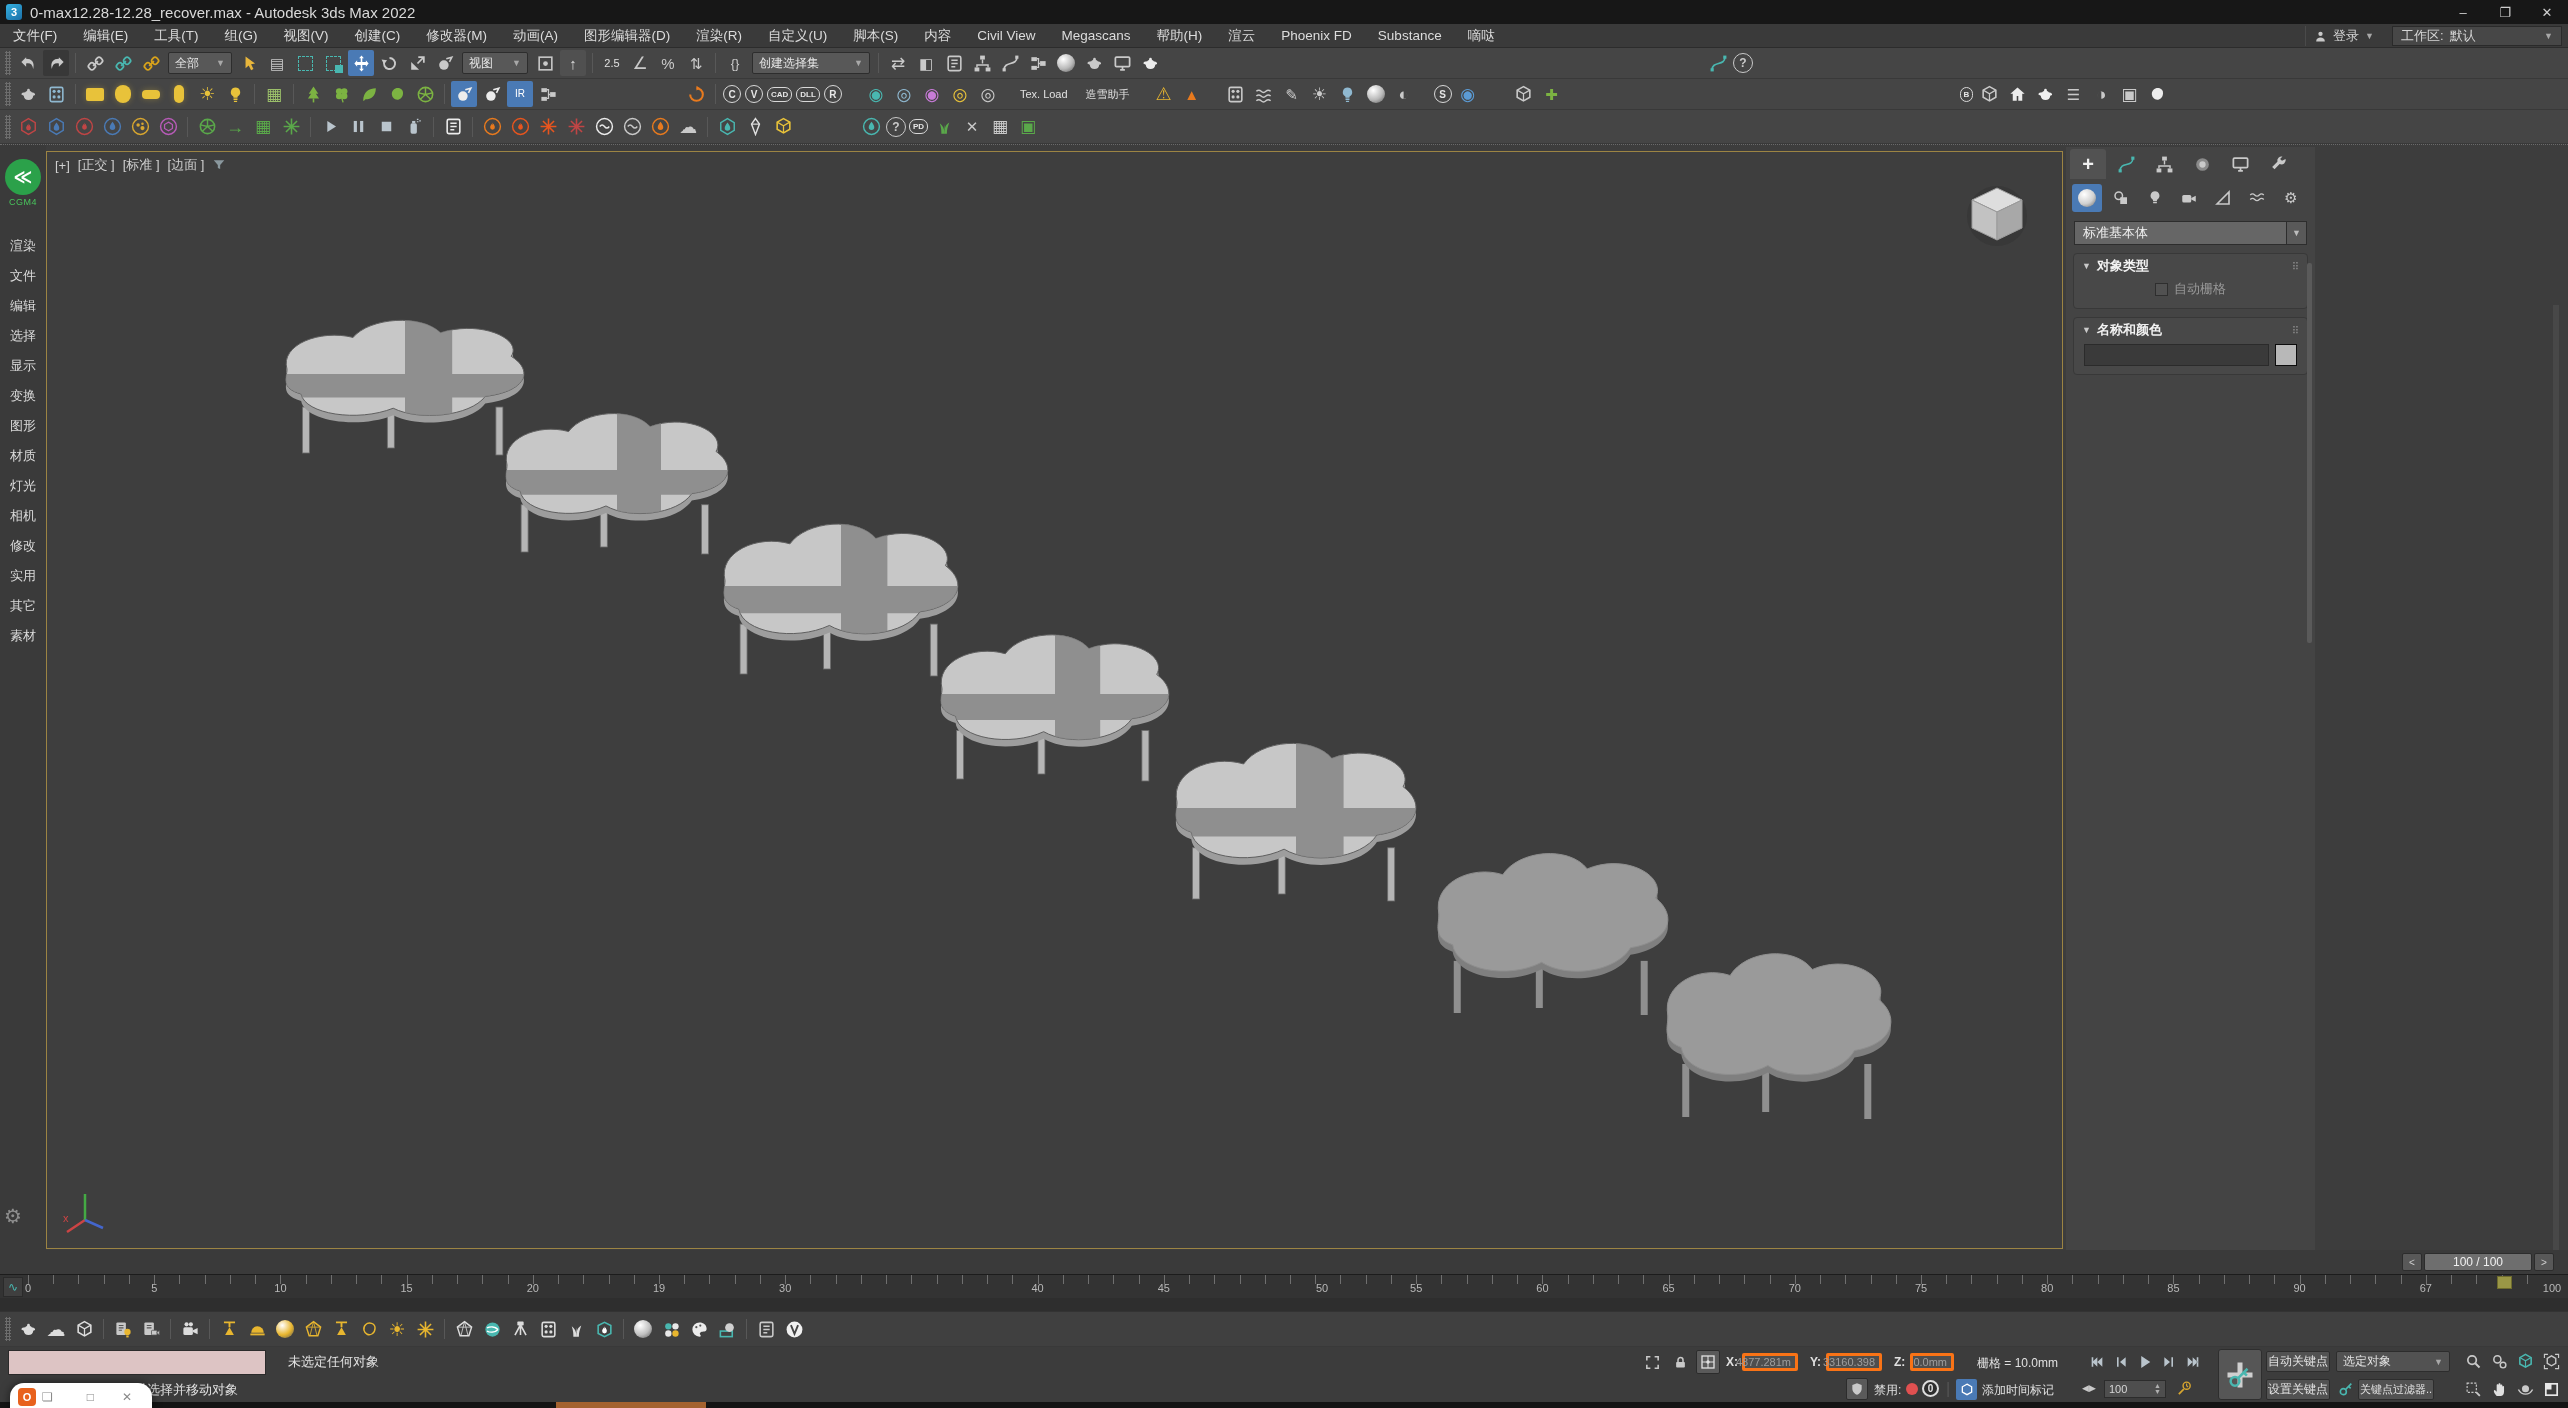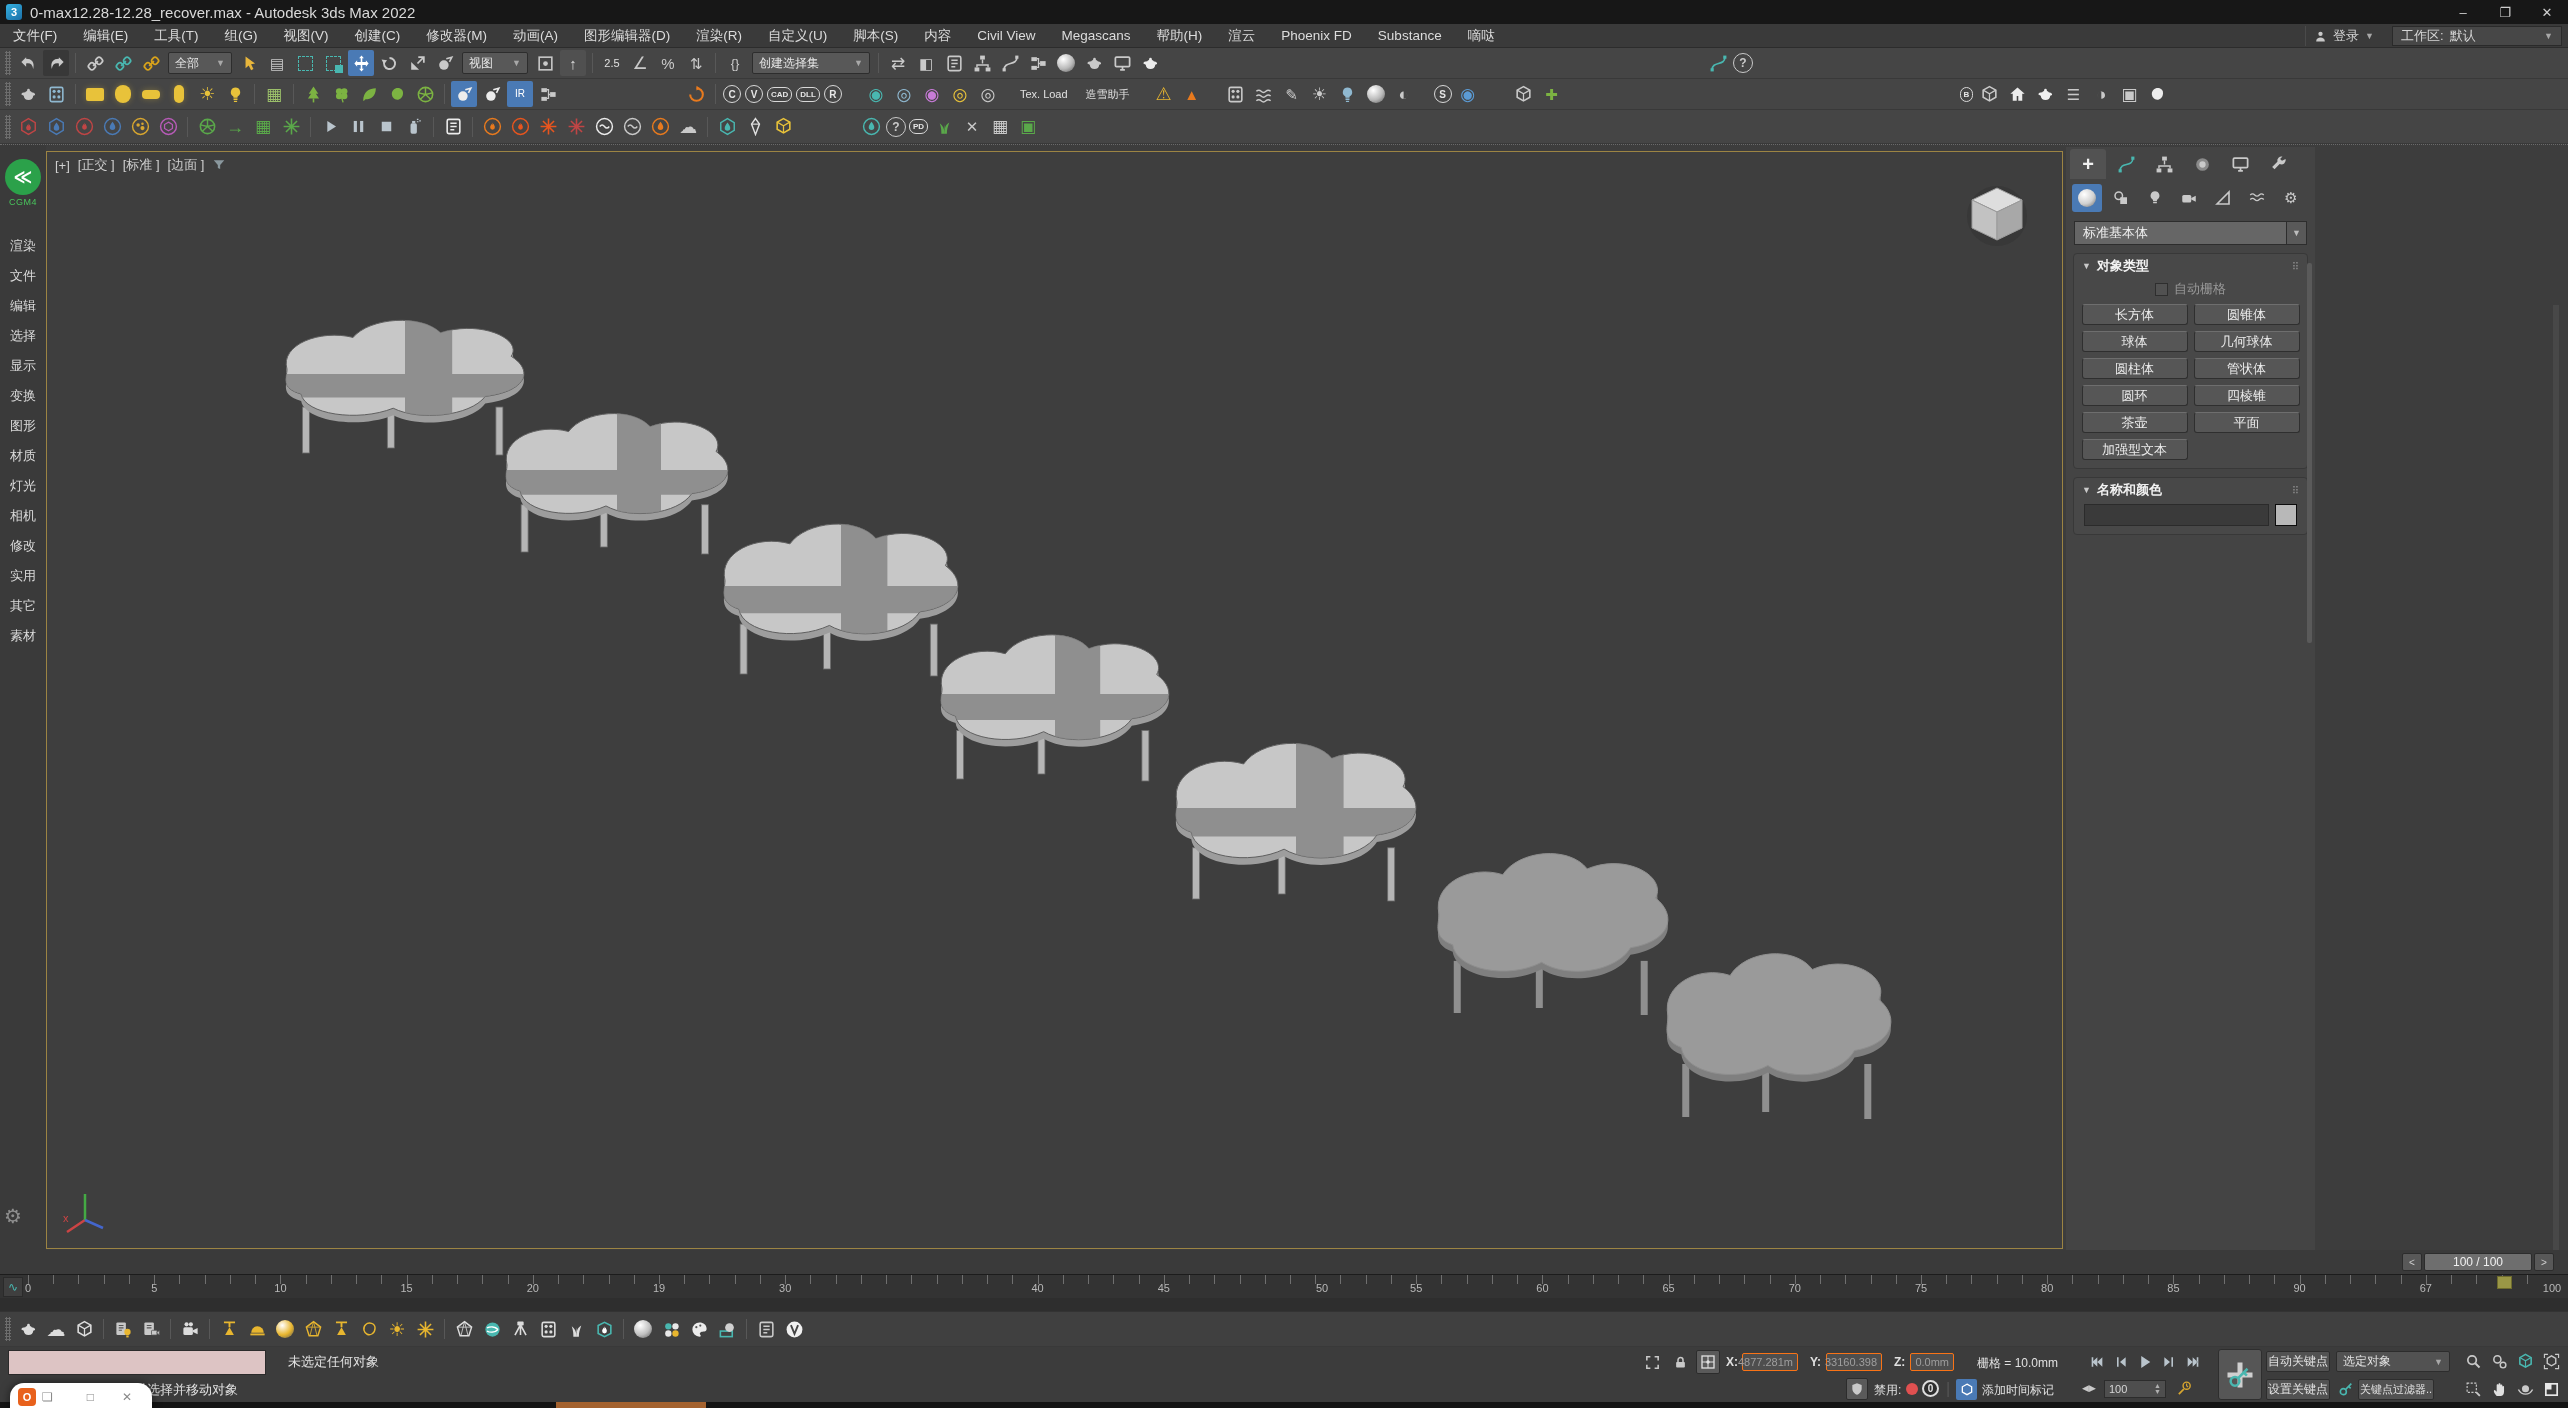--- a/index.html
+++ b/index.html
@@ -134,21 +134,21 @@
   .rowB { position:absolute; left:0; top:1347px; width:2568px; height:31px; background:#3c3c3c; }
   .rowC { position:absolute; left:0; top:1378px; width:2568px; height:24px; background:#3c3c3c; }
   .listener { position:absolute; left:8px; top:3px; width:258px; height:25px; background:#ddc4c4;
     border:1px solid #2b2b2b; font-size:12px; color:#333; padding:2px 4px; }
   .statustext { position:absolute; left:288px; top:6px; font-size:13px; color:#e2e2e2; }
   .prompttext { position:absolute; left:30px; top:3px; font-size:13px; color:#e0e0e0; z-index:1; }
   .sico { position:absolute; top:3px; width:24px; height:24px; display:flex; align-items:center;
     justify-content:center; color:#c9c9c9; }
   .sbox { background:#5a5a5a; border:1px solid #2c2c2c; border-radius:2px; }
   .slabel { position:absolute; font-size:12px; color:#e0e0e0; font-weight:bold; }
-  .sfield { position:absolute; height:18px; background:#4e4e4e; border:1px solid #f97316;
+  .sfield { position:absolute; height:18px; background:#4e4e4e; border:3px solid #f97316;
     border-radius:2px; font-size:11px; color:#9e9e9e; display:flex; align-items:center;
     justify-content:flex-end; padding:0 4px; }
   .gridtext { position:absolute; font-size:12px; color:#e0e0e0; }
   .transport { position:absolute; display:flex; gap:2px; }
   .tpbtn { width:22px; height:22px; display:flex; align-items:center; justify-content:center;
     color:#b9c4cc; }
   .bigkey { position:absolute; left:2218px; top:1349px; width:44px; height:51px; background:#565656;
     border:1px solid #2e2e2e; border-radius:3px; z-index:2; display:flex; align-items:center;
     justify-content:center; }
   .kbtn { position:absolute; height:21px; background:#525252; border:1px solid #2d2d2d; border-radius:2px;
@@ -932,33 +932,20 @@
     <div class="rollout">
       <div class="roll-head">
         <span class="roll-arrow">▼</span>
         <span class="roll-title">对象类型</span>
         <span class="roll-grip">⠿</span>
       </div>
       <div class="agrow">
         <span class="agbox"></span>
         <span class="aglabel">自动栅格</span>
       </div>
-      <div class="btn-grid" id="prim-grid">
-          <div class="pbtn">长方体</div>
-          <div class="pbtn">圆锥体</div>
-          <div class="pbtn">球体</div>
-          <div class="pbtn">几何球体</div>
-          <div class="pbtn">圆柱体</div>
-          <div class="pbtn">管状体</div>
-          <div class="pbtn">圆环</div>
-          <div class="pbtn">四棱锥</div>
-          <div class="pbtn">茶壶</div>
-          <div class="pbtn">平面</div>
-          <div class="pbtn single">加强型文本</div>
-        </div>
     </div>
 
     <div class="rollout">
       <div class="roll-head">
         <span class="roll-arrow">▼</span>
         <span class="roll-title">名称和颜色</span>
         <span class="roll-grip">⠿</span>
       </div>
       <div class="nc-row">
         <div class="nc-field"></div>

